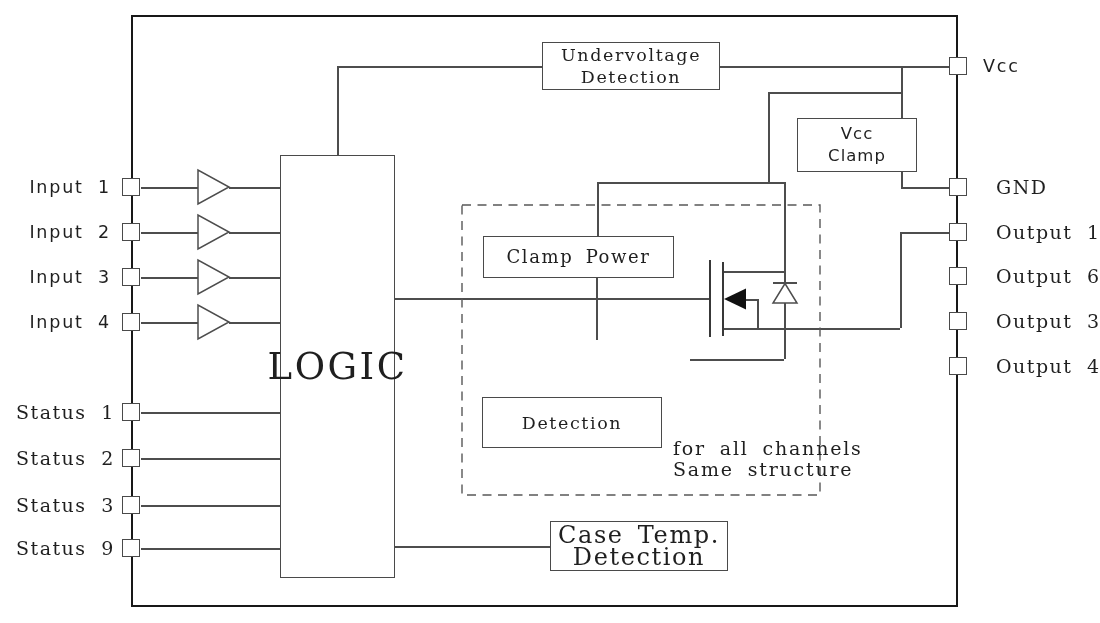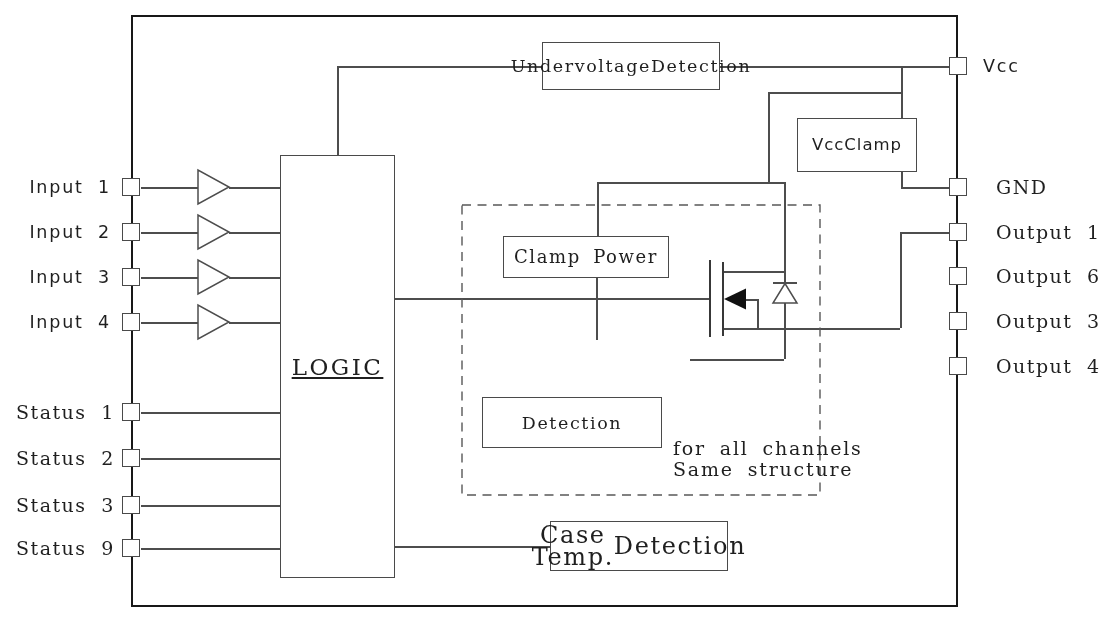--- a/index.html
+++ b/index.html
@@ -3,24 +3,24 @@
 <meta charset="utf-8">
 <style>
   html,body{margin:0;padding:0;background:#fff;}
   .canvas{position:relative;width:1100px;height:623px;background:#ffffff;
           font-family:"DejaVu Serif",serif;color:#1f1f1f;overflow:hidden;}
   .outer{position:absolute;border:2.5px solid #181818;box-sizing:border-box;background:transparent;}
   .wh{position:absolute;height:1.5px;background:#4d4d4d;}
   .wv{position:absolute;width:1.5px;background:#4d4d4d;}
   .bar{position:absolute;width:2.2px;background:#383838;}
   .block{position:absolute;box-sizing:border-box;border:1.6px solid #4a4a4a;background:#fff;
-         display:flex;align-items:center;justify-content:center;
+         display:flex;flex-direction:column;align-items:center;justify-content:center;
          text-align:center;font-size:18px;letter-spacing:1.6px;word-spacing:5px;line-height:22px;}
   .block.sans{font-family:"DejaVu Sans",sans-serif;font-size:16.5px;letter-spacing:1px;line-height:22px;}
-  .logic-label{font-size:23px;letter-spacing:2.5px;text-decoration:underline;}
+  .logic-label{font-size:37px;letter-spacing:2.5px;}
   .pin{position:absolute;width:18px;height:18px;box-sizing:border-box;border:1.6px solid #4a4a4a;background:#fff;}
   .plabel{position:absolute;height:24px;line-height:24px;white-space:nowrap;
           font-size:19px;letter-spacing:1.5px;word-spacing:7px;}
   .plabel.sans{font-family:"DejaVu Sans",sans-serif;font-size:17.5px;letter-spacing:1.8px;}
   .lleft{left:16px;width:95px;text-align:right;}
   .note{position:absolute;font-size:19px;letter-spacing:1.8px;word-spacing:6px;line-height:20.5px;white-space:nowrap;}
   svg.overlay{position:absolute;left:0;top:0;}
 </style>
 </head>
 <body>
@@ -86,21 +86,21 @@
   <div class="block" style="left:542px;top:42px;width:178px;height:48px;font-size:17.5px">
     <span>Undervoltage</span>
     <span>Detection</span>
   </div>
 
   <div class="block sans" style="left:797px;top:118px;width:120px;height:54px">
     <span>Vcc</span>
     <span>Clamp</span>
   </div>
 
-  <div class="block" style="left:503px;top:236px;width:166px;height:42px">
+  <div class="block" style="left:483px;top:236px;width:191px;height:42px">
     <span>Clamp Power</span>
   </div>
 
 
   <div class="block" style="left:482px;top:397px;width:180px;height:51px;font-size:17.5px">
     <span>Detection</span>
   </div>
 
   <div class="block" style="left:550px;top:521px;width:178px;height:50px;font-size:24px">
     <span>Case Temp.</span>

